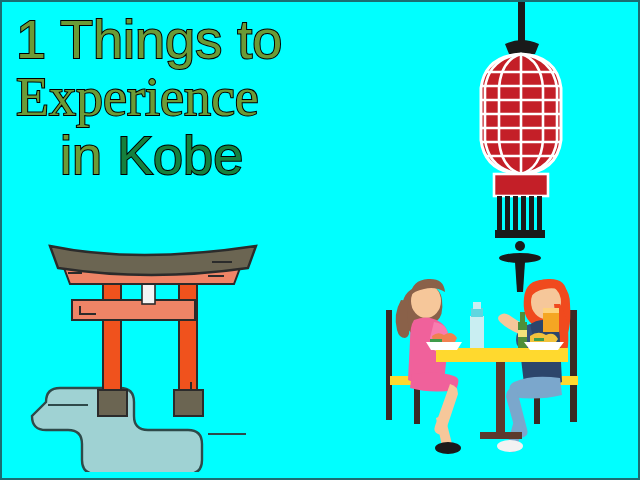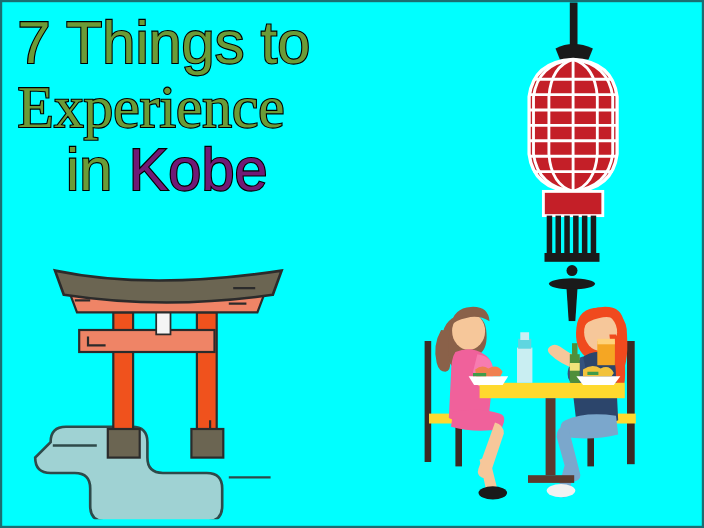--- a/index.html
+++ b/index.html
@@ -34,39 +34,39 @@
   .tl1{padding-left:14px;}
   .tl2{padding-left:14px;font-family:Liberation Serif, serif;}
   .tl3{padding-left:58px;}
 
   .txt-green{
     color:#6b9b37;
     -webkit-text-stroke:2px #000000;
     paint-order:stroke fill;
   }
   .txt-red{
-    color:#701a75;
+    color:#15803d;
     -webkit-text-stroke:2px #000000;
     paint-order:stroke fill;
     margin-top:20px;
   }
 
   
   .art{position:absolute;}
   #torii-art{left:28px;  top:240px; width:252px; height:230px;}
   #lantern-art{left:455px;top:0px;   width:130px; height:290px;}
   #dining-art{left:372px; top:272px; width:252px; height:190px;}
 </style>
 </head>
 <body>
 
 <div id="canvas">
 
   <div id="title-block">
-    <div class="title-line tl1 txt-green">7 Things to</div>
+    <div class="title-line tl1 txt-green">1 Things to</div>
     <div class="title-line tl2 txt-green">Experience</div>
     <div class="title-line tl3"><span class="txt-green">in </span><span class="txt-red">Kobe</span></div>
   </div>
 
   <svg id="torii-art" class="art" viewBox="0 0 252 230">
 
     <path d="M16 160 q0 -14 14 -14 h60 q14 0 14 14 v14 q0 14 14 14 h40
              q14 0 14 14 v16 q0 14 -14 14 h-92 q-14 0 -14 -14 v-16
              q0 -14 -14 -14 h-22 q-14 0 -14 -14 z" fill="#9fd2d3" stroke="#2e4a4a" stroke-width="2.4"></path>
     <line x1="18" y1="163" x2="58" y2="163" stroke="#2e4a4a" stroke-width="2.2"></line>

